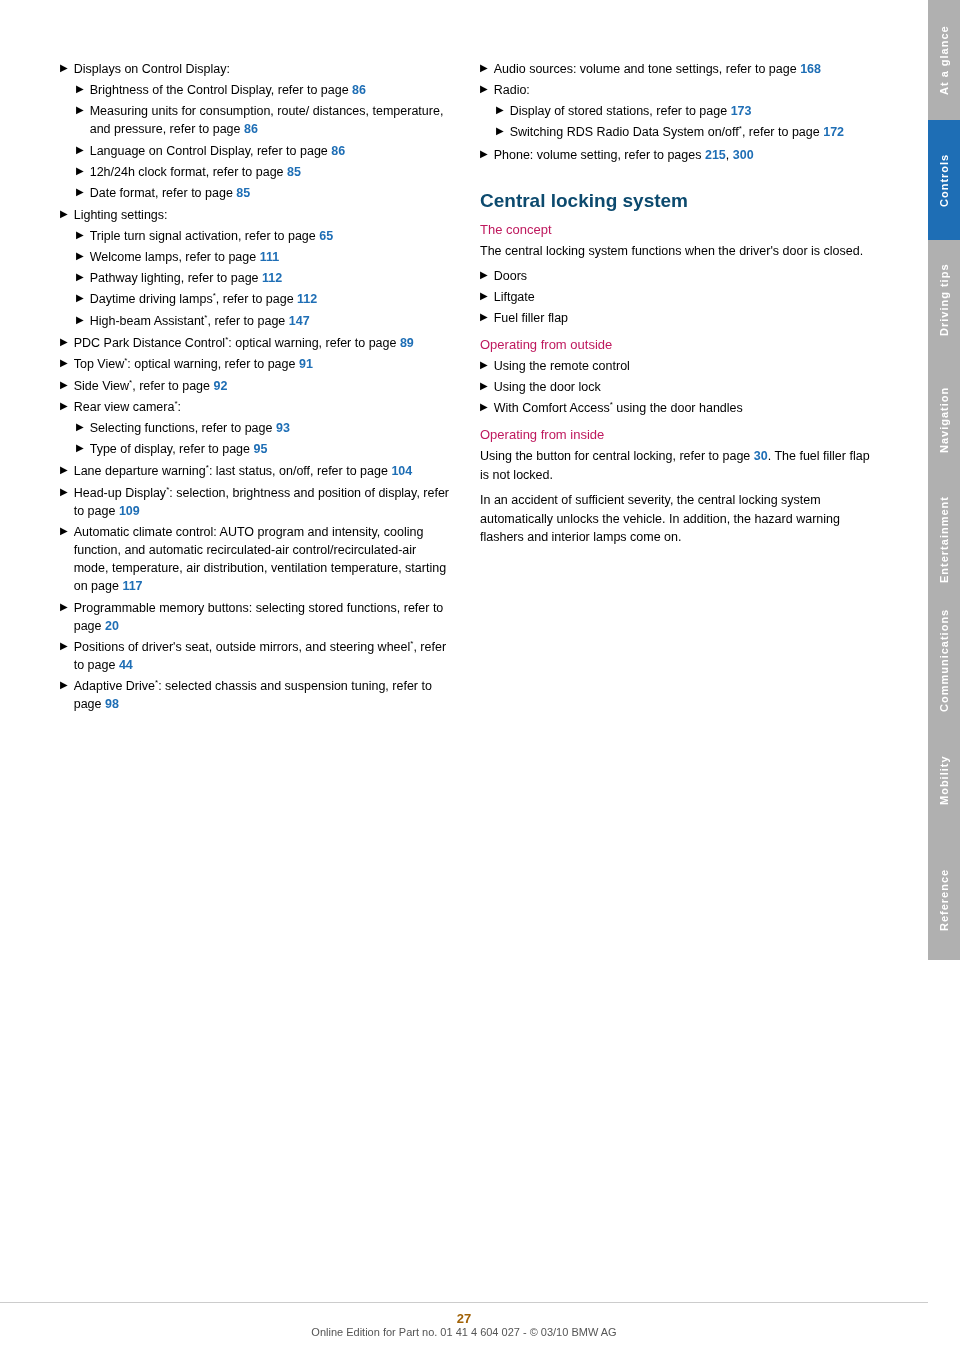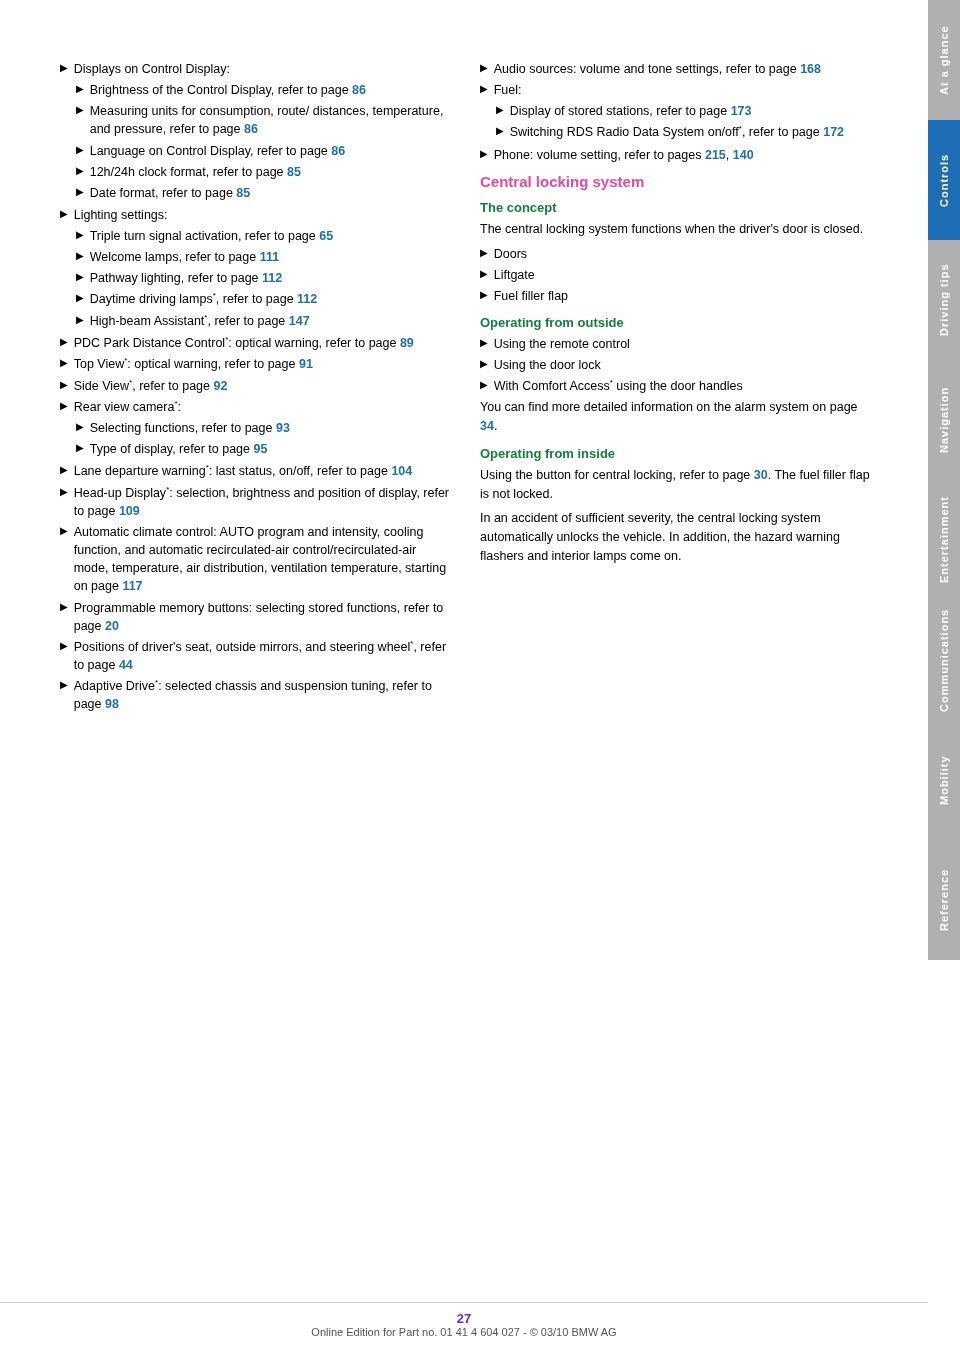--- a/index.html
+++ b/index.html
@@ -86,30 +86,30 @@
     .page-link {
       color: #1e6eb5;
       text-decoration: none;
       font-weight: bold;
     }
     .sub-bullets {
       margin-left: 16px;
       margin-top: 2px;
     }
     .section-title {
-      font-size: 15px;
+      font-size: 19px;
       font-weight: bold;
-      color: #ec4899;
-      margin-top: 9px;
+      color: #0c4a6e;
+      margin-top: 26px;
       margin-bottom: 8px;
     }
     .sub-section-title {
       font-size: 13px;
-      font-weight: bold;
-      color: #15803d;
+      font-weight: normal;
+      color: #be185d;
       margin-top: 10px;
       margin-bottom: 5px;
     }
     .body-text {
       font-size: 12.5px;
       line-height: 1.5;
       margin-bottom: 6px;
     }
     .page-footer {
       position: absolute;
@@ -118,21 +118,21 @@
       right: 32px;
       text-align: center;
       font-size: 11px;
       color: #555;
       border-top: 1px solid #ccc;
       padding-top: 8px;
     }
     .page-number {
       font-size: 13px;
       font-weight: bold;
-      color: #6d28d9;
+      color: #a16207;
     }
     sup {
       font-size: 8px;
     }
   </style>
 </head>
 <body>
 
 <div class="page-container">
 
@@ -258,36 +258,36 @@
 
     <div class="right-column">
 
       <div class="bullet-item">
         <span class="bullet-arrow">▶</span>
         <span class="bullet-text">Audio sources: volume and tone settings, refer to page <a class="page-link">168</a></span>
       </div>
 
       <div class="bullet-item">
         <span class="bullet-arrow">▶</span>
-        <span class="bullet-text">Fuel:</span>
+        <span class="bullet-text">Radio:</span>
       </div>
       <div class="sub-bullets">
         <div class="bullet-item">
           <span class="bullet-arrow">▶</span>
           <span class="bullet-text">Display of stored stations, refer to page <a class="page-link">173</a></span>
         </div>
         <div class="bullet-item">
           <span class="bullet-arrow">▶</span>
           <span class="bullet-text">Switching RDS Radio Data System on/off<sup>*</sup>, refer to page <a class="page-link">172</a></span>
         </div>
       </div>
 
       <div class="bullet-item" style="margin-top:4px">
         <span class="bullet-arrow">▶</span>
-        <span class="bullet-text">Phone: volume setting, refer to pages <a class="page-link">215</a>, <a class="page-link">140</a></span>
+        <span class="bullet-text">Phone: volume setting, refer to pages <a class="page-link">215</a>, <a class="page-link">300</a></span>
       </div>
 
       <div class="section-title">Central locking system</div>
 
       <div class="sub-section-title">The concept</div>
       <p class="body-text">The central locking system functions when the driver's door is closed.</p>
       <div class="bullet-item">
         <span class="bullet-arrow">▶</span>
         <span class="bullet-text">Doors</span>
       </div>
@@ -307,21 +307,20 @@
       </div>
       <div class="bullet-item">
         <span class="bullet-arrow">▶</span>
         <span class="bullet-text">Using the door lock</span>
       </div>
       <div class="bullet-item">
         <span class="bullet-arrow">▶</span>
         <span class="bullet-text">With Comfort Access<sup>*</sup> using the door handles</span>
       </div>
 
-      <p class="body-text">You can find more detailed information on the alarm system on page <a class="page-link">34</a>.</p>
 
       <div class="sub-section-title">Operating from inside</div>
       <p class="body-text">Using the button for central locking, refer to page <a class="page-link">30</a>. The fuel filler flap is not locked.</p>
       <p class="body-text">In an accident of sufficient severity, the central locking system automatically unlocks the vehicle. In addition, the hazard warning flashers and interior lamps come on.</p>
 
     </div>
   </div>
 
   <div class="side-tabs">
     <div class="side-tab at-glance">At a glance</div>

